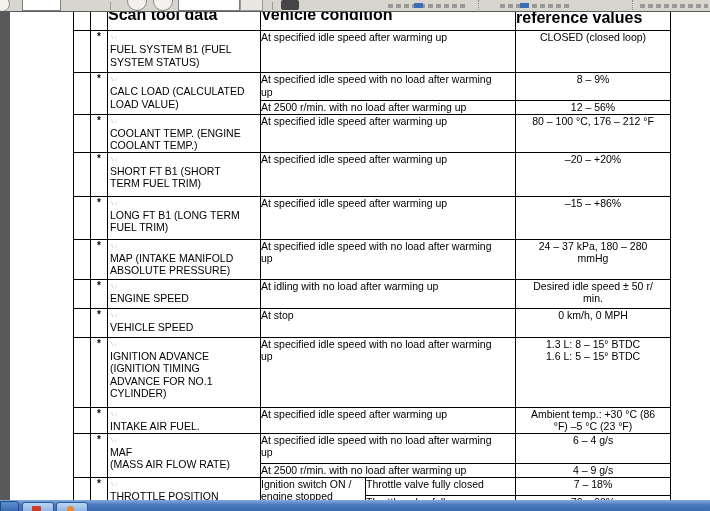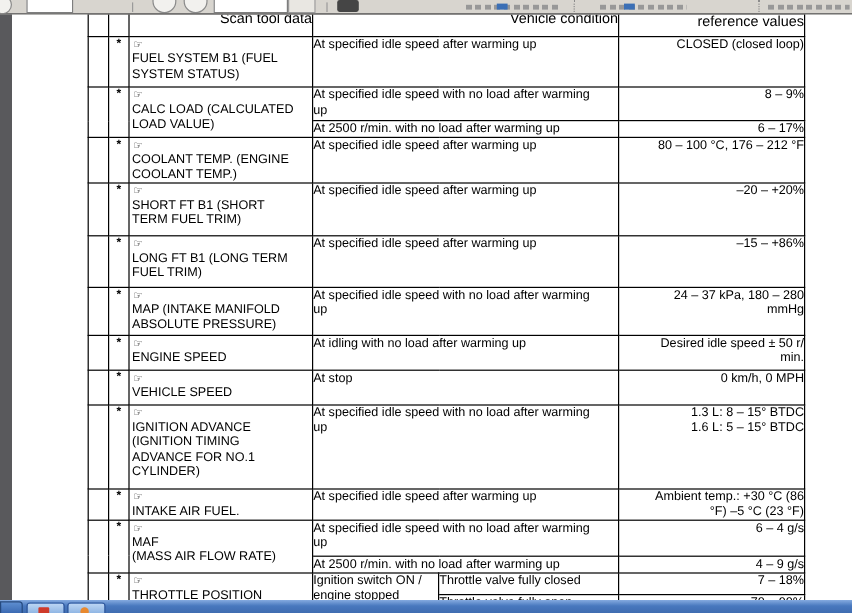--- a/index.html
+++ b/index.html
@@ -44,31 +44,31 @@
   }
   .doc-table td{
     border:1px solid #000;
     vertical-align:top;
     padding:0;
     overflow:hidden;
   }
   .colA{width:17px;} .colB{width:17px;} .colC{width:153px;}
   .colD1{width:105px;} .colD2{width:150px;} .colE{width:155px;}
 
-  .hdr td{font-weight:normal;text-align:right;font-size:12px;}
+  .hdr td{font-weight:bold;text-align:left;font-size:16px;}
   .hdr-top{vertical-align:top;}
   .hdr-top span{display:block;margin-top:-3px;}
   .hdr-bottom{vertical-align:bottom;}
   .hdr-bottom span{display:block;padding-bottom:1px;}
 
   .star{font-size:10px;font-weight:bold;text-align:center;padding-top:2px;}
   .ptr{font-size:9px;line-height:9px;color:#222;padding:2px 0 1px 3px;}
   .lbl{white-space:pre-line;padding-left:2px;}
   .cond{white-space:pre-line;padding:1px 2px 0 2px;}
-  .val{white-space:pre-line;text-align:right;padding-top:1px;}
+  .val{white-space:pre-line;text-align:center;padding-top:1px;}
 
   
   .taskbar{
     position:absolute;left:0;bottom:0;width:710px;height:11px;
     background:linear-gradient(#85abe0,#4878be 45%,#3f6cb0);
     overflow:hidden;z-index:10;
   }
   .tk-start{
     position:absolute;left:0;top:1px;width:17px;height:12px;
     background:linear-gradient(#5d8ed0,#2f5da8);
@@ -149,21 +149,21 @@
           <div class="ptr">☞</div>
           <div class="lbl">CALC LOAD (CALCULATED
 LOAD VALUE)</div>
         </td>
         <td class="cond" colspan="2">At specified idle speed with no load after warming
 up</td>
         <td class="colE val">8 – 9%</td>
       </tr>
       <tr style="height: 12px;">
         <td class="cond" colspan="2">At 2500 r/min. with no load after warming up</td>
-        <td class="colE val">6 – 17%</td>
+        <td class="colE val">12 – 56%</td>
       </tr>
       <tr style="height: 36px;">
         <td class="colA"></td>
         <td class="colB star">*</td>
         <td class="colC">
           <div class="ptr">☞</div>
           <div class="lbl">COOLANT TEMP. (ENGINE
 COOLANT TEMP.)</div>
         </td>
         <td class="cond" colspan="2">At specified idle speed after warming up</td>

